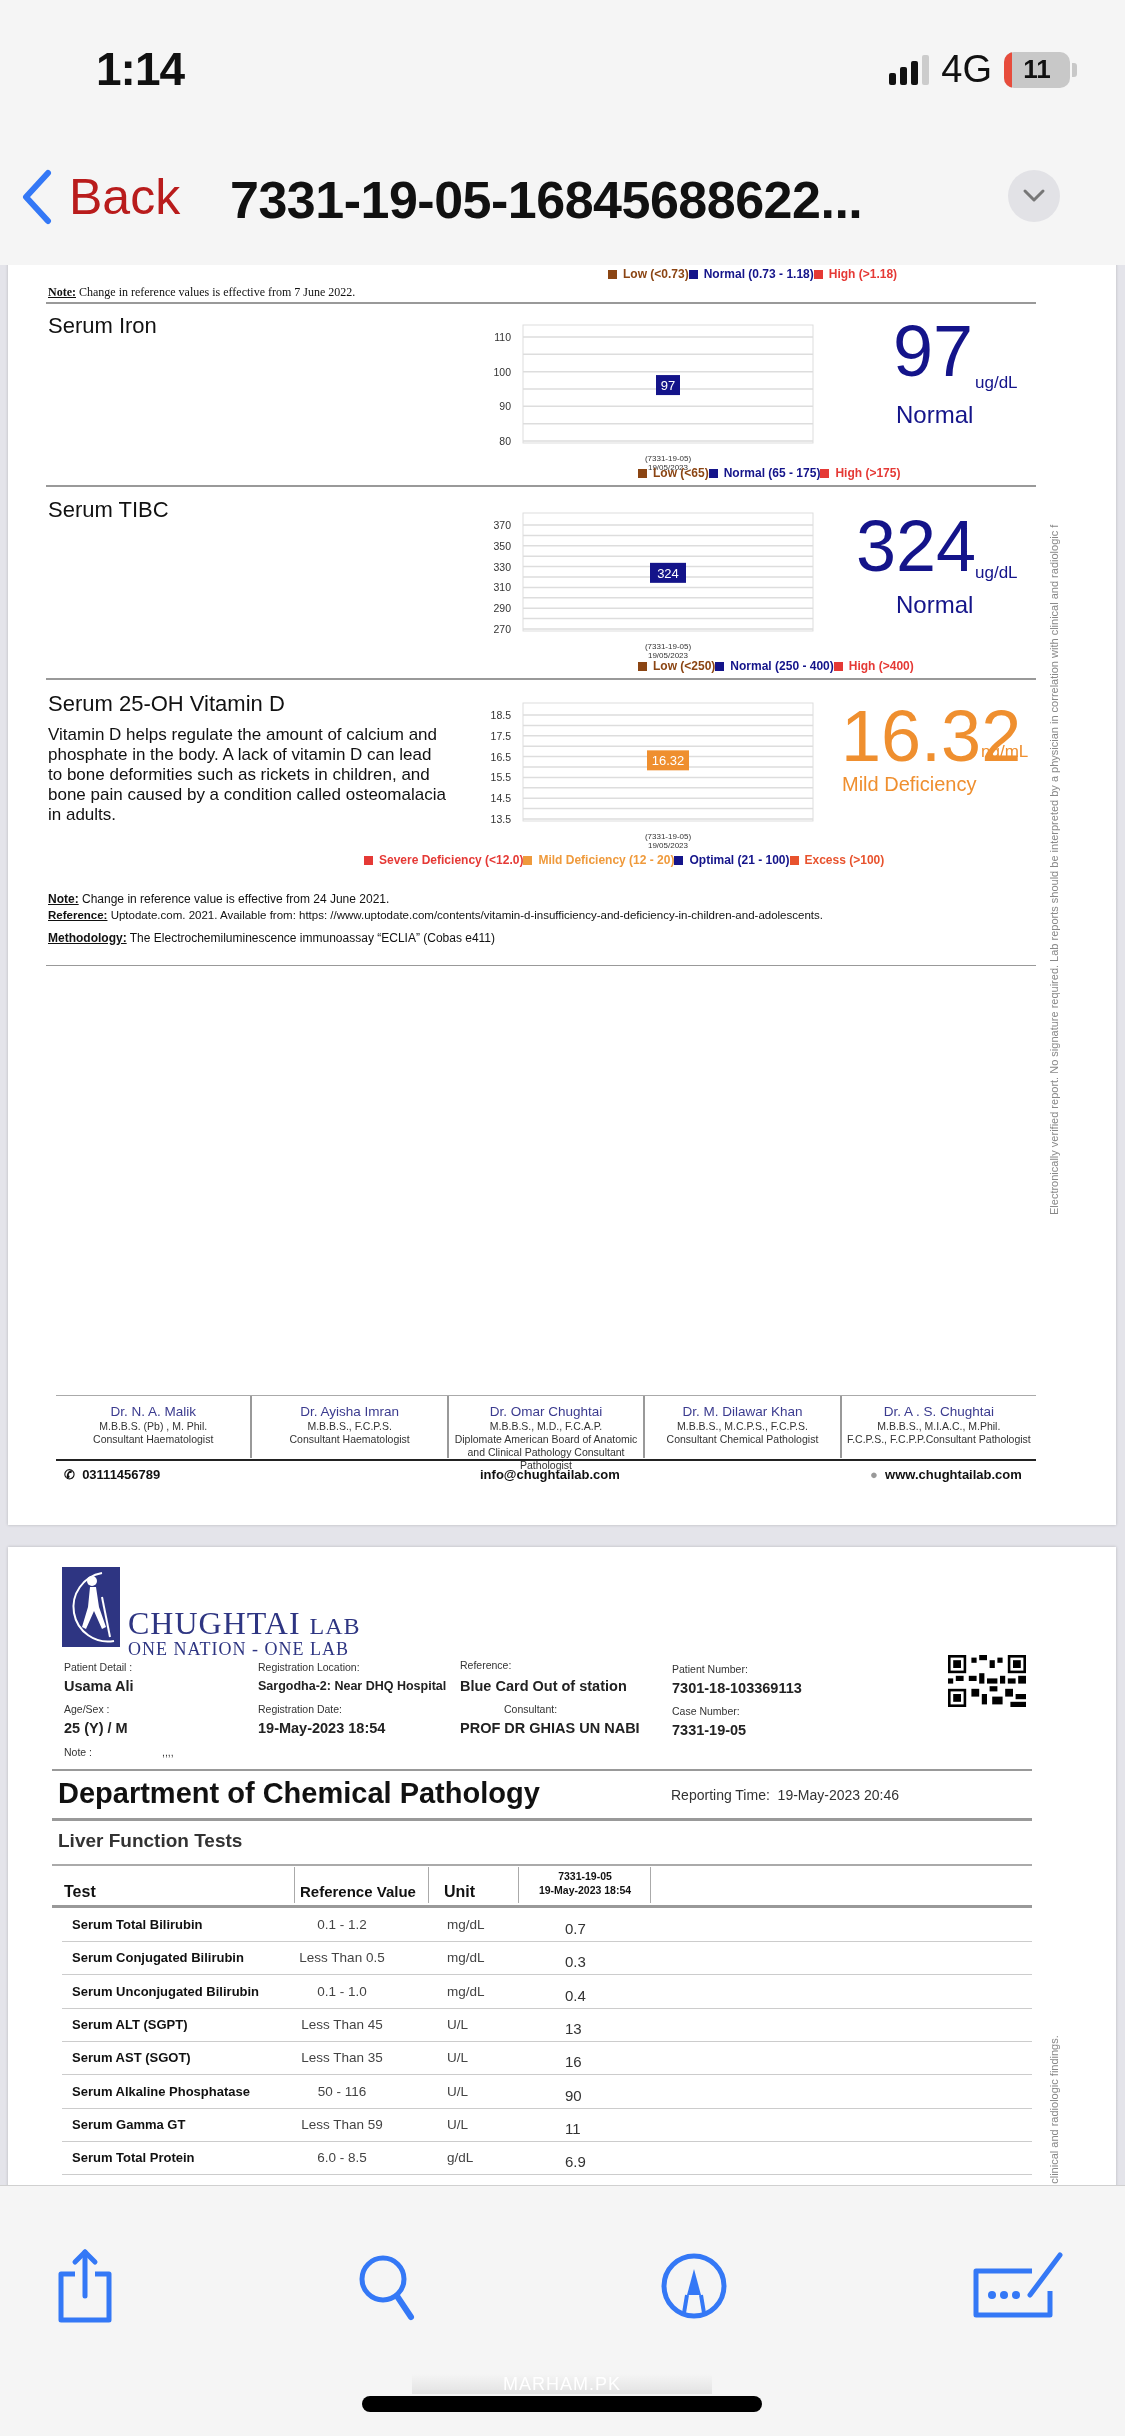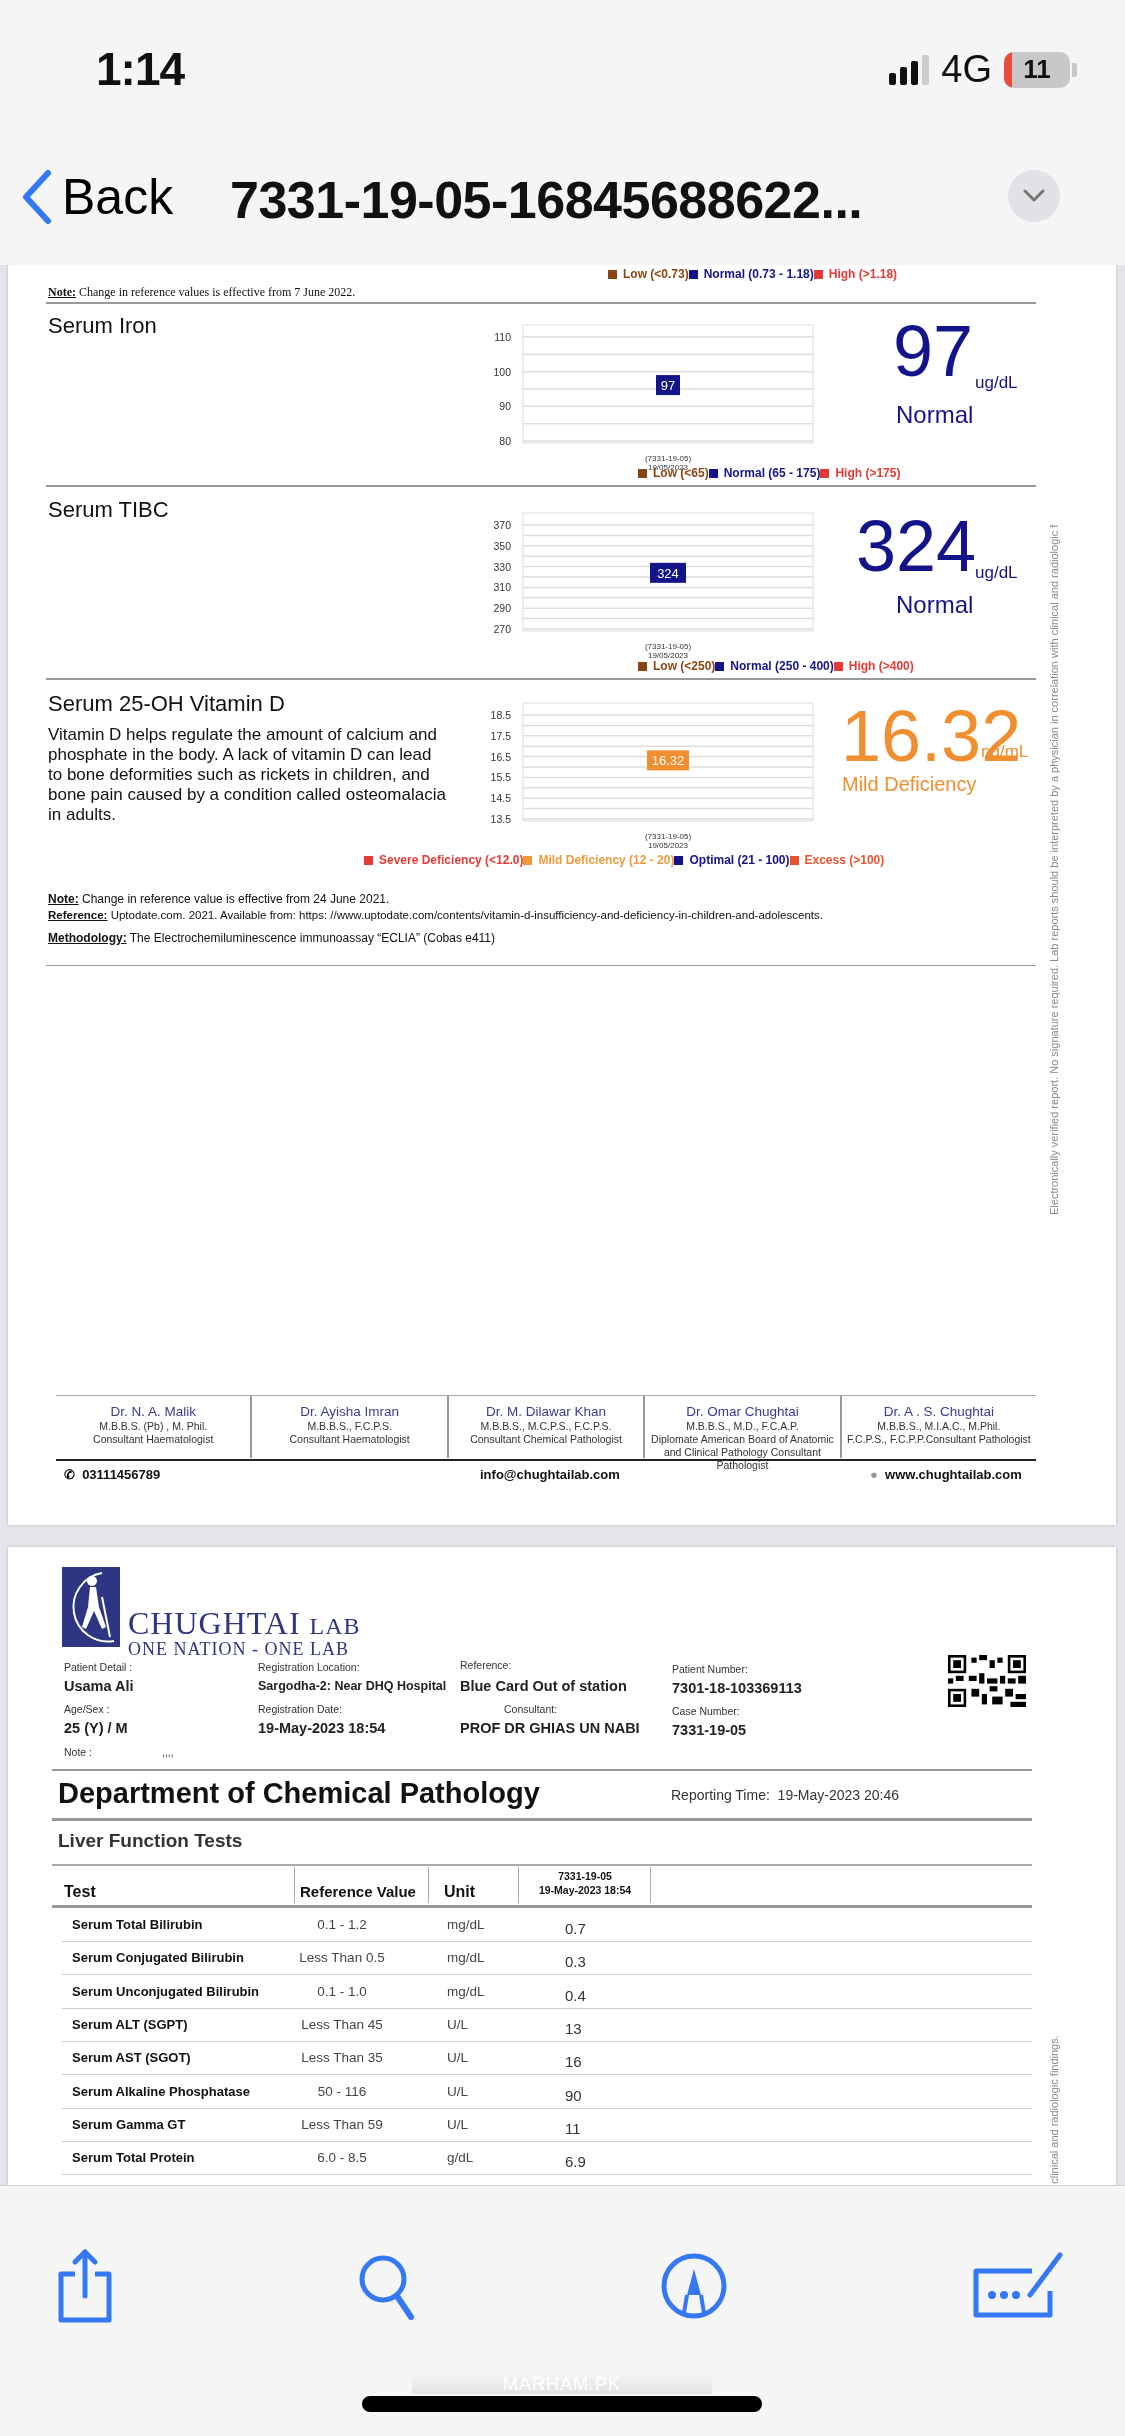--- a/index.html
+++ b/index.html
@@ -9,21 +9,21 @@
   .status-right { position: absolute; right: 48px; top: 48px; display: flex; align-items: center; gap: 12px; }
   .signal { display: flex; align-items: flex-end; gap: 4px; height: 30px; }
   .signal span { width: 7px; background: #111; border-radius: 2px; }
   .signal span.dim { background: #ccc; }
   .net { font-size: 38px; font-weight: 500; }
   .battery { width: 66px; height: 36px; border-radius: 10px; background: #c8c8c8; position: relative; overflow: hidden; display: flex; align-items: center; justify-content: center; font-size: 26px; font-weight: bold; }
   .battery::before { content: ""; position: absolute; left: 0; top: 0; bottom: 0; width: 8px; background: #e74c3c; }
   .battery-nub { width: 5px; height: 14px; background: #c8c8c8; border-radius: 0 3px 3px 0; margin-left: -10px; }
 
   .nav-bar { position: absolute; top: 140px; left: 0; width: 1125px; height: 125px; background: #f5f5f5; }
-  .back-btn { position: absolute; left: 22px; top: 28px; display: flex; align-items: center; gap: 10px; color: #000000; cursor: pointer; }
+  .back-btn { position: absolute; left: 22px; top: 28px; display: flex; align-items: center; gap: 17px; color: #b91c1c; cursor: pointer; }
   .back-chevron { width: 30px; height: 56px; }
   .back-label { font-size: 50px; }
   .nav-title { position: absolute; left: 230px; top: 30px; font-size: 52px; font-weight: bold; white-space: nowrap; letter-spacing: -0.5px; }
   .nav-menu { position: absolute; right: 65px; top: 30px; width: 52px; height: 52px; border-radius: 50%; background: #e2e2e6; display: flex; align-items: center; justify-content: center; }
 
   .doc-area { position: absolute; top: 265px; left: 0; width: 1125px; height: 1920px; background: #e4e4ea; overflow: hidden; }
   .page { position: absolute; left: 8px; width: 1108px; background: #fff; box-shadow: 0 0 3px rgba(0,0,0,0.2); }
   .page1 { top: -10px; height: 1270px; }
   .page2 { top: 1282px; height: 700px; }
 
@@ -277,28 +277,28 @@
           <div class="dname">Dr. N. A. Malik</div>
           <div>M.B.B.S. (Pb) , M. Phil.</div>
           <div>Consultant Haematologist</div>
         </div>
         <div class="doctor">
           <div class="dname">Dr. Ayisha Imran</div>
           <div>M.B.B.S., F.C.P.S.</div>
           <div>Consultant Haematologist</div>
         </div>
         <div class="doctor">
+          <div class="dname">Dr. Omar Chughtai</div>
+          <div>M.B.B.S., M.D., F.C.A.P.</div>
+          <div>Diplomate American Board of Anatomic and Clinical Pathology Consultant Pathologist</div>
+        </div>
+        <div class="doctor">
           <div class="dname">Dr. M. Dilawar Khan</div>
           <div>M.B.B.S., M.C.P.S., F.C.P.S.</div>
           <div>Consultant Chemical Pathologist</div>
-        </div>
-        <div class="doctor">
-          <div class="dname">Dr. Omar Chughtai</div>
-          <div>M.B.B.S., M.D., F.C.A.P.</div>
-          <div>Diplomate American Board of Anatomic and Clinical Pathology Consultant Pathologist</div>
         </div>
         <div class="doctor">
           <div class="dname">Dr. A . S. Chughtai</div>
           <div>M.B.B.S., M.I.A.C., M.Phil.</div>
           <div>F.C.P.S., F.C.P.P.Consultant Pathologist</div>
         </div>
       </div>
     <div class="footer-line"></div>
     <div class="footer" style="left:56px;">
       <span>✆</span>&nbsp;

